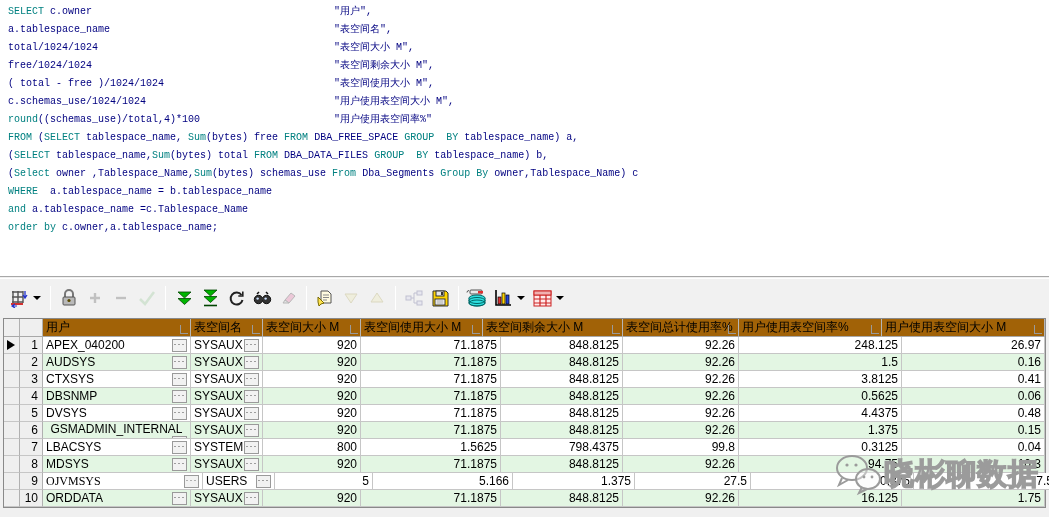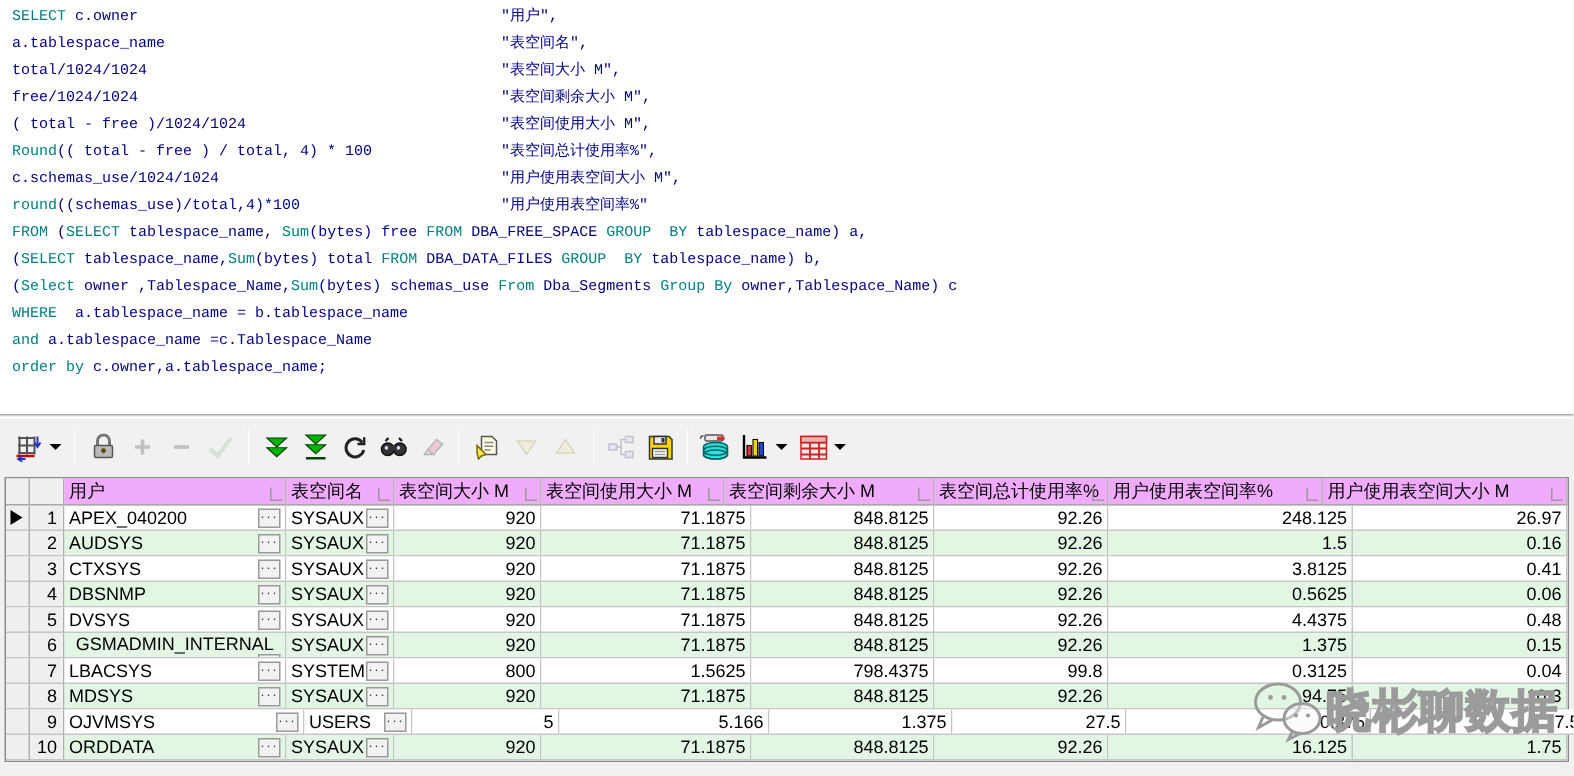--- a/index.html
+++ b/index.html
@@ -35,21 +35,21 @@
   
   .gridwrap { position:absolute; top:317px; left:0; width:1049px; height:200px;
     background:#f0f0f0; padding:1px 3px 0 3px; }
   .grid { width:1043px; background:#fff; border:1px solid #898989;
     font-size:12px; color:#000; }
   .grow { display:flex; height:17px; }
   .grow.hdr { height:18px; }
   .gc { border-right:1px solid #c6c6c6; border-bottom:1px solid #c6c6c6;
     display:flex; align-items:center; overflow:hidden; white-space:nowrap;
     padding:0 3px; flex:none; }
-  .gc.hcell { background:#f0abfc; border-right:1px solid #b6b6b6;
+  .gc.hcell { background:#a16207; border-right:1px solid #b6b6b6;
     border-bottom:1px solid #a8a8a8; position:relative; }
   .notch { position:absolute; right:2px; bottom:2px; width:8px; height:9px;
     border-left:1px solid #9a9a9a; border-bottom:1px solid #9a9a9a; }
   .gc.numc { justify-content:flex-end; }
   .gc.selc, .gc.rnc { background:#efefef; border-right:1px solid #b0b0b0; }
   .gc.rnc { justify-content:flex-end; padding-right:4px; }
   .rowptr { width:0; height:0; border-top:5px solid transparent;
     border-bottom:5px solid transparent; border-left:8px solid #000; }
   .dots { margin-left:auto; width:15px; height:13px; background:#f2f2f2;
     border:1px solid #9a9a9a; font-size:9px; line-height:9px; text-align:center;
@@ -68,21 +68,20 @@
 <body>
 
 <div class="app">
 
   <div class="editor" id="editor">
       <div class="sql-line"><span class="kw">SELECT</span><span class="id"> c.owner</span><span class="sqlstr" style="left: 326px;">"用户",</span></div>
       <div class="sql-line"><span class="id">a.tablespace_name</span><span class="sqlstr" style="left: 326px;">"表空间名",</span></div>
       <div class="sql-line"><span class="id">total/1024/1024</span><span class="sqlstr" style="left: 326px;">"表空间大小 M",</span></div>
       <div class="sql-line"><span class="id">free/1024/1024</span><span class="sqlstr" style="left: 326px;">"表空间剩余大小 M",</span></div>
       <div class="sql-line"><span class="id">( total - free )/1024/1024</span><span class="sqlstr" style="left: 326px;">"表空间使用大小 M",</span></div>
-      <div class="sql-line"><span class="kw">Round</span><span class="id">(( total - free ) / total, 4) * 100</span><span class="sqlstr" style="left: 326px;">"表空间总计使用率%",</span></div>
       <div class="sql-line"><span class="id">c.schemas_use/1024/1024</span><span class="sqlstr" style="left: 326px;">"用户使用表空间大小 M",</span></div>
       <div class="sql-line"><span class="kw">round</span><span class="id">((schemas_use)/total,4)*100</span><span class="sqlstr" style="left: 326px;">"用户使用表空间率%"</span></div>
       <div class="sql-line"><span class="kw">FROM</span><span class="id"> (</span><span class="kw">SELECT</span><span class="id"> tablespace_name, </span><span class="kw">Sum</span><span class="id">(bytes) free </span><span class="kw">FROM</span><span class="id"> DBA_FREE_SPACE </span><span class="kw">GROUP</span><span class="id">  </span><span class="kw">BY</span><span class="id"> tablespace_name) a,</span></div>
       <div class="sql-line"><span class="id">(</span><span class="kw">SELECT</span><span class="id"> tablespace_name,</span><span class="kw">Sum</span><span class="id">(bytes) total </span><span class="kw">FROM</span><span class="id"> DBA_DATA_FILES </span><span class="kw">GROUP</span><span class="id">  </span><span class="kw">BY</span><span class="id"> tablespace_name) b,</span></div>
       <div class="sql-line"><span class="id">(</span><span class="kw">Select</span><span class="id"> owner ,Tablespace_Name,</span><span class="kw">Sum</span><span class="id">(bytes) schemas_use </span><span class="kw">From</span><span class="id"> Dba_Segments </span><span class="kw">Group</span><span class="id"> </span><span class="kw">By</span><span class="id"> owner,Tablespace_Name) c</span></div>
       <div class="sql-line"><span class="kw">WHERE</span><span class="id">  a.tablespace_name = b.tablespace_name</span></div>
       <div class="sql-line"><span class="kw">and</span><span class="id"> a.tablespace_name =c.Tablespace_Name</span></div>
       <div class="sql-line"><span class="kw">order</span><span class="id"> </span><span class="kw">by</span><span class="id"> c.owner,a.tablespace_name;</span></div>
     </div>
 
@@ -534,21 +533,21 @@
           <div class="gc numc" style="width: 163px;">
             <span>94.75</span>
           </div>
           <div class="gc numc" style="width: 143px;">
             <span>10.3</span>
           </div>
         </div>
         <div class="grow odd">
           <div class="gc selc" style="width: 16px;"></div>
           <div class="gc rnc" style="width: 23px;">9</div>
-          <div class="gc " style="width: 160px;">
+          <div class="gc " style="width: 160px; font-family: Liberation Serif, serif;">
             <span>OJVMSYS</span>
             <span class="dots">···</span>
           </div>
           <div class="gc " style="width: 72px;">
             <span>USERS</span>
             <span class="dots">···</span>
           </div>
           <div class="gc numc" style="width: 98px;">
             <span>5</span>
           </div>

